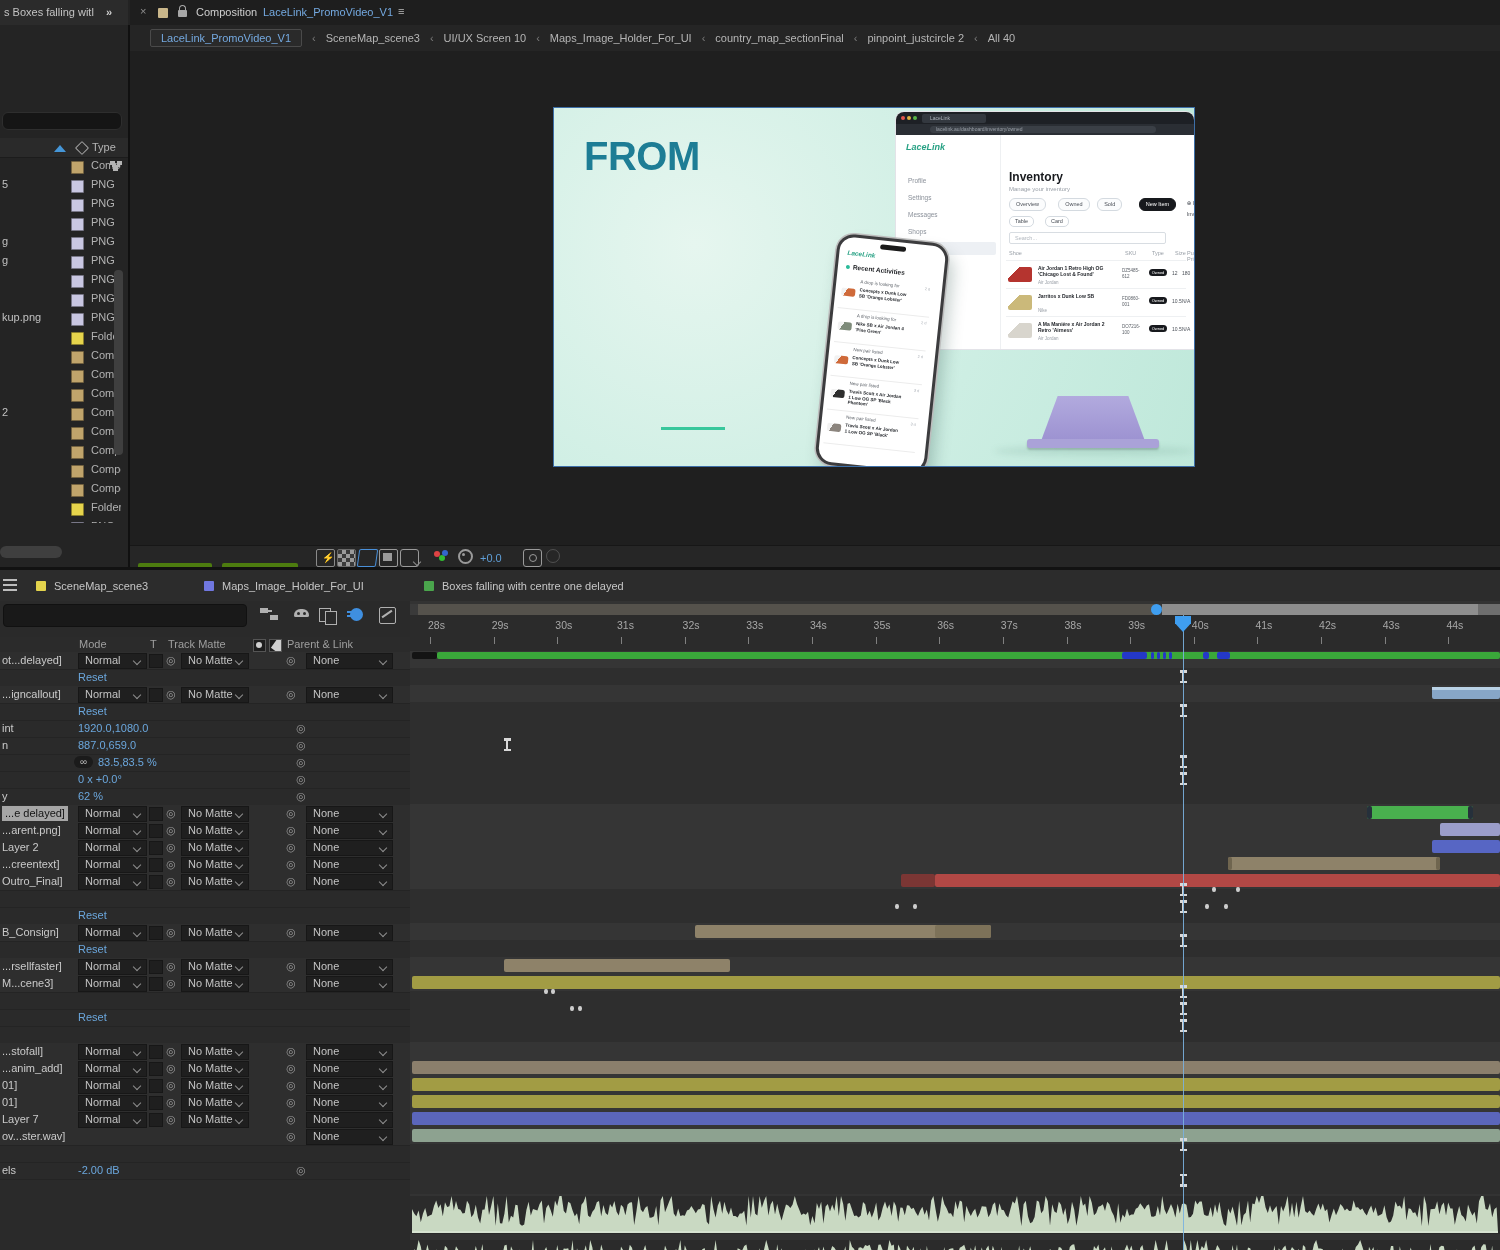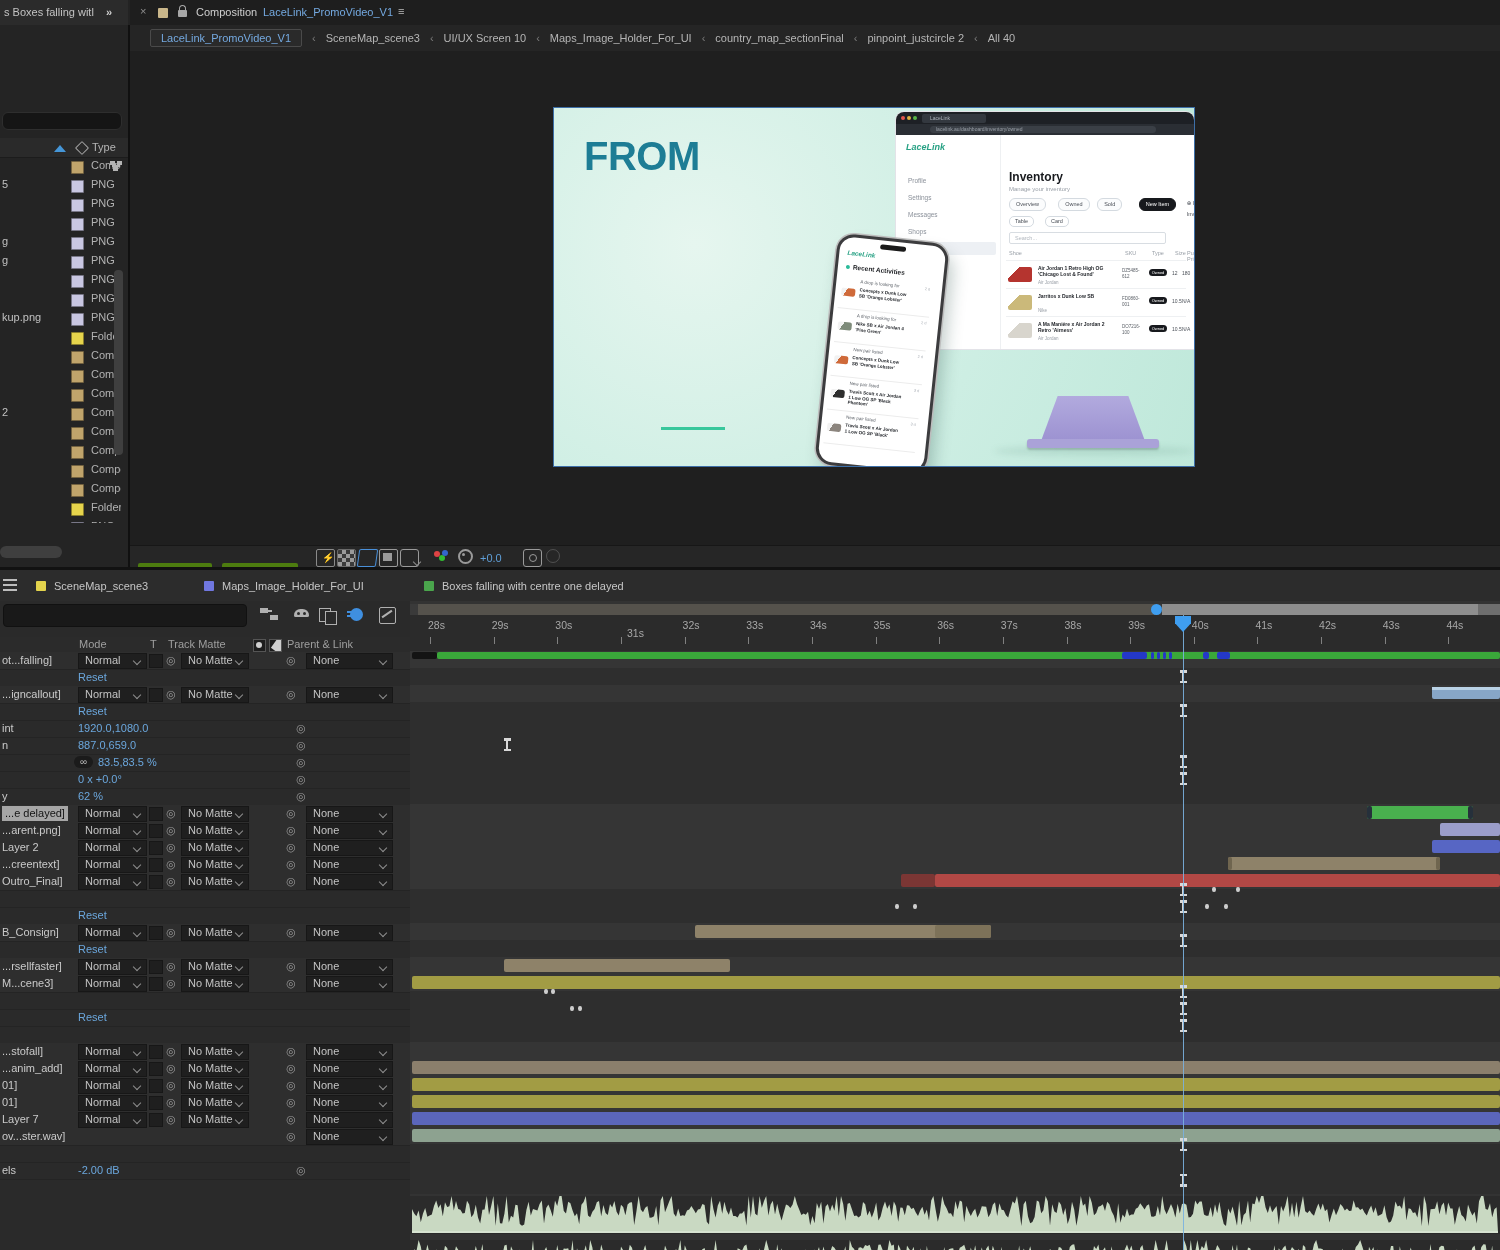--- a/index.html
+++ b/index.html
@@ -477,21 +477,21 @@
         <i style="position:absolute;left:2px;top:2px;width:6px;height:6px;background:#cfcfcf;border-radius:50%"></i>
       </span>
     <span class="abs" style="left:269px;top:2px;width:11px;height:11px;background:#1d1d1d;border:1px solid #555;overflow:hidden">
         <i style="position:absolute;left:4px;top:-2px;width:10px;height:14px;background:#cfcfcf;transform:rotate(35deg)"></i>
       </span>
     <span class="abs" style="left:287px;top:1px">Parent &amp; Link</span>
   </div>
 
   <div class="abs" id="tl-rows" style="left:0;top:652px;width:410px;height:598px">
       <div class="trow layerrow" style="top: 0px;">
-        <div class="lname">ot...falling]</div>
+        <div class="lname">ot...delayed]</div>
         <div class="ddbox" style="left: 78px; width: 67px;"><span class="ddtext">Normal</span><span class="chev" style="float: right; margin: 4px 6px 0px 0px;"></span></div>
         <div class="tbox"></div>
         <div class="pick" style="left: 166px;">◎</div>
         <div class="ddbox" style="left: 181px; width: 66px;"><span class="ddtext">No Matte</span><span class="chev" style="float: right; margin: 4px 6px 0px 0px;"></span></div>
         <div class="pick" style="left: 286px;">◎</div>
         <div class="ddbox" style="left: 306px; width: 85px;"><span class="ddtext">None</span><span class="chev" style="float: right; margin: 4px 6px 0px 0px;"></span></div>
       </div>
       <div class="trow" style="top: 17px;">
         <div class="bluev" style="left: 78px; color: rgb(107, 167, 221);">Reset</div>
       </div>
@@ -680,21 +680,21 @@
         <div style="position: absolute; left: 752px; top: 0px; width: 316px; height: 11px; background: rgb(142, 142, 142);"></div>
         <div style="position: absolute; left: 1068px; top: 0px; width: 22px; height: 11px; background: rgb(110, 110, 110);"></div>
       </div>
       <div style="position: absolute; left: 0px; top: 14px; width: 1090px; height: 36px; background: rgb(43, 43, 43); border-bottom: 1px solid rgb(31, 31, 31);">
         <div class="rlab" style="left: 18px;">28s</div>
         <div class="rtick" style="left: 20px;"></div>
         <div class="rlab" style="left: 81.65px;">29s</div>
         <div class="rtick" style="left: 83.65px;"></div>
         <div class="rlab" style="left: 145.3px;">30s</div>
         <div class="rtick" style="left: 147.3px;"></div>
-        <div class="rlab" style="left: 217px; margin-top: 8px;">31s</div>
+        <div class="rlab" style="left: 207px;">31s</div>
         <div class="rtick" style="left: 210.95px;"></div>
         <div class="rlab" style="left: 272.6px;">32s</div>
         <div class="rtick" style="left: 274.6px;"></div>
         <div class="rlab" style="left: 336.25px;">33s</div>
         <div class="rtick" style="left: 338.25px;"></div>
         <div class="rlab" style="left: 399.9px;">34s</div>
         <div class="rtick" style="left: 401.9px;"></div>
         <div class="rlab" style="left: 463.55px;">35s</div>
         <div class="rtick" style="left: 465.55px;"></div>
         <div class="rlab" style="left: 527.2px;">36s</div>

